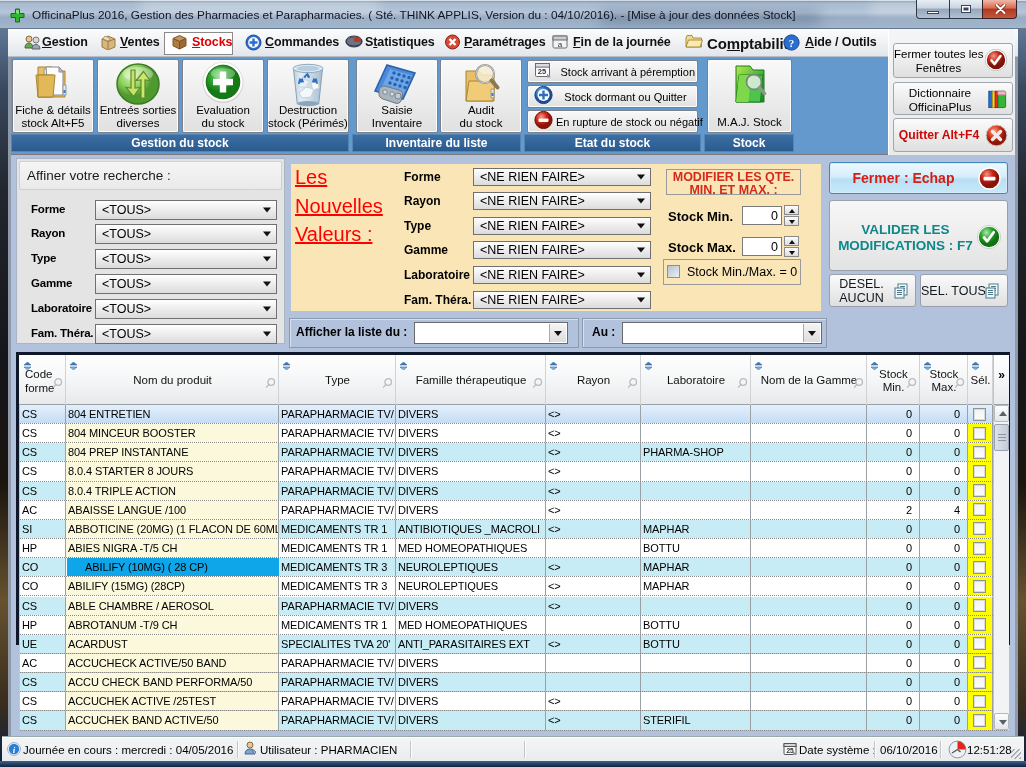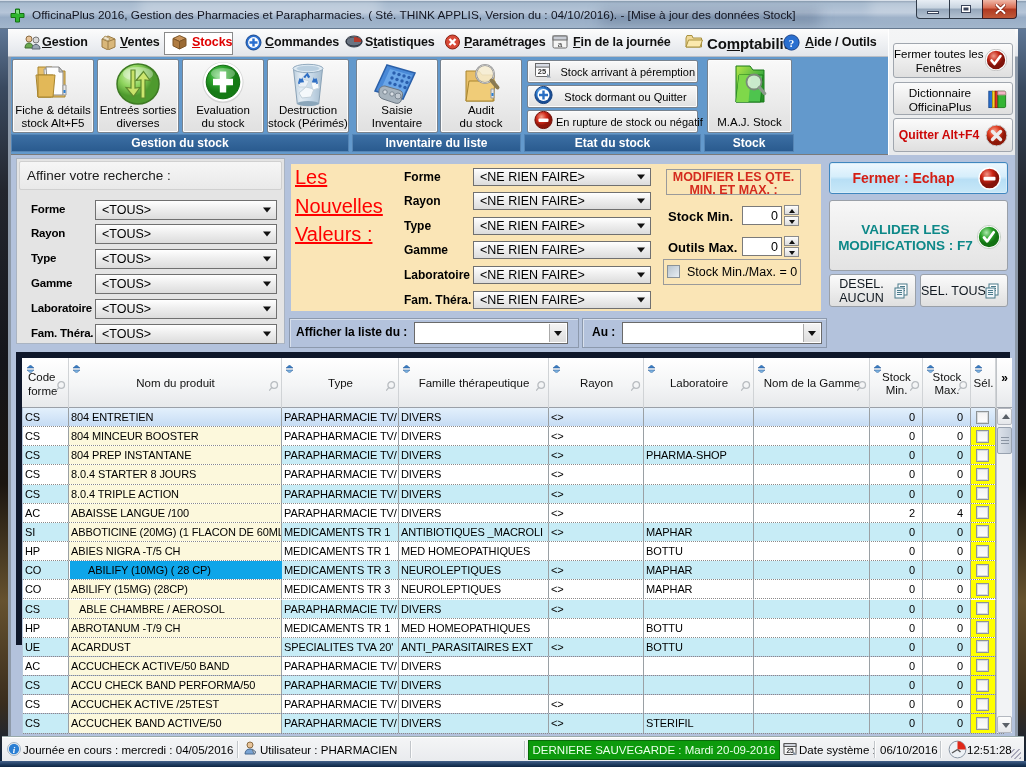--- a/index.html
+++ b/index.html
@@ -392,21 +392,21 @@
     <div class="lbl" style="left:657px;top:54px;font-size:13px">Stock Min.</div>
     <div class="ab" style="left:731px;top:51px;width:40px;height:19px;background:#fff;border:1px solid #7a7a7a;font-size:12.5px;text-align:right;line-height:18px;padding-right:3px">0</div>
     <div class="ab" style="left:773px;top:50px;width:15px;height:21px">
       <div class="ab" style="left:0;top:0;width:15px;height:10px;background:linear-gradient(180deg,#fdfdfd,#dcdcdc);border:1px solid #8a8a8a">
         <div class="ab" style="left:3.5px;top:2.5px;border-left:3.5px solid transparent;border-right:3.5px solid transparent;border-bottom:4px solid #111"></div>
       </div>
       <div class="ab" style="left:0;top:11px;width:15px;height:10px;background:linear-gradient(180deg,#fdfdfd,#dcdcdc);border:1px solid #8a8a8a">
         <div class="ab" style="left:3.5px;top:3px;border-left:3.5px solid transparent;border-right:3.5px solid transparent;border-top:4px solid #111"></div>
       </div>
     </div>
-    <div class="lbl" style="left:657px;top:85px;font-size:13px">Outils Max.</div>
+    <div class="lbl" style="left:657px;top:85px;font-size:13px">Stock Max.</div>
     <div class="ab" style="left:731px;top:82px;width:40px;height:19px;background:#fff;border:1px solid #7a7a7a;font-size:12.5px;text-align:right;line-height:18px;padding-right:3px">0</div>
     <div class="ab" style="left:773px;top:81px;width:15px;height:21px">
       <div class="ab" style="left:0;top:0;width:15px;height:10px;background:linear-gradient(180deg,#fdfdfd,#dcdcdc);border:1px solid #8a8a8a">
         <div class="ab" style="left:3.5px;top:2.5px;border-left:3.5px solid transparent;border-right:3.5px solid transparent;border-bottom:4px solid #111"></div>
       </div>
       <div class="ab" style="left:0;top:11px;width:15px;height:10px;background:linear-gradient(180deg,#fdfdfd,#dcdcdc);border:1px solid #8a8a8a">
         <div class="ab" style="left:3.5px;top:3px;border-left:3.5px solid transparent;border-right:3.5px solid transparent;border-top:4px solid #111"></div>
       </div>
     </div>
     <div class="ab" style="left:652px;top:104px;width:138px;height:26px;border:1px solid #9a9a9a"></div>
@@ -463,21 +463,21 @@
     <div class="lbl" style="left:285px;top:170px;font-size:12px">Afficher la liste du :</div>
     <div class="combo2" style="left:403px;top:167px;width:154px;height:22px">
       <span class="btn"></span>
     </div>
     <div class="ab" style="left:571px;top:163px;width:245px;height:30px;border:1px solid #8c99ad;box-shadow:inset 1px 1px 0 #d8e0ec"></div>
     <div class="lbl" style="left:581px;top:170px;font-size:12px">Au :</div>
     <div class="combo2" style="left:611px;top:167px;width:200px;height:22px">
       <span class="btn"></span>
     </div>
   </div>
-<div class="ab" style="left:16px;top:352px;width:994px;height:293px;background:#fff;border:6px solid #0f172a">
+<div class="ab" style="left:16px;top:352px;width:994px;height:293px;background:#fff;border:3px solid #0f172a">
     <div class="ab" style="left:0;top:0;width:990px;height:50px;background:linear-gradient(180deg,#ffffff 0%,#f4f5f6 55%,#e7e9eb 100%);border-bottom:1px solid #9aa0a8"></div>
     <div class="hdrcell" style="left:1px;width:46px"></div>
     <div class="ab" style="left:4px;top:1px"><svg width="9" height="8" viewBox="0 0 9 8">
         <path d="M4.5 0L8 3H1z" fill="#3a7ec4" stroke="#2a5a94" stroke-width="0.5"></path>
         <path d="M4.5 8L1 5h7z" fill="#7eb4e2" stroke="#2a5a94" stroke-width="0.5"></path>
       </svg></div>
     <div class="ab" style="left:6px;top:13px;font-size:11.5px;line-height:13.5px;color:#111">Code<br>forme</div>
     <div class="ab" style="left:33px;top:20px"><svg width="12" height="12" viewBox="0 0 12 12">
         <circle cx="6.2" cy="5" r="3.3" fill="none" stroke="#b8bcc0" stroke-width="1.3"></circle>
         <path d="M3.9 7.4L1.6 10.2" stroke="#b8bcc0" stroke-width="1.3" stroke-linecap="round"></path>
@@ -704,21 +704,21 @@
       <div class="cell" style="left:622px;width:110px;background:#ffffff;padding-left:2px">MAPHAR</div>
       <div class="cell" style="left:732px;width:116px;background:#ffffff;padding-left:2px"></div>
       <div class="cell" style="left:848px;width:53px;background:#ffffff;text-align:right;padding-right:7px">0</div>
       <div class="cell" style="left:901px;width:48px;background:#ffffff;text-align:right;padding-right:7px">0</div>
       <div class="cell" style="left:949px;width:25px;background:#ffff00">
         <span class="chk" style="left:5px;top:2.5px"></span>
       </div>
     </div>
     <div class="srow" style="top:241.5px;height:19.15px;border-bottom:1px dotted #8a8a8a;">
       <div class="cell" style="left:1px;width:46px;background:#c7ecf6;padding-left:2px">CS</div>
-      <div class="cell" style="left:47px;width:213px;background:#fcf8dc;padding-left:10px">ABLE CHAMBRE / AEROSOL</div>
+      <div class="cell" style="left:47px;width:213px;background:#fcf8dc;padding-left:2px">ABLE CHAMBRE / AEROSOL</div>
       <div class="cell" style="left:260px;width:117px;background:#c7ecf6;padding-left:2px">PARAPHARMACIE TV/</div>
       <div class="cell" style="left:377px;width:150px;background:#c7ecf6;padding-left:2px">DIVERS</div>
       <div class="cell" style="left:527px;width:95px;background:#c7ecf6;padding-left:2px">&lt;&gt;</div>
       <div class="cell" style="left:622px;width:110px;background:#c7ecf6;padding-left:2px"></div>
       <div class="cell" style="left:732px;width:116px;background:#c7ecf6;padding-left:2px"></div>
       <div class="cell" style="left:848px;width:53px;background:#c7ecf6;text-align:right;padding-right:7px">0</div>
       <div class="cell" style="left:901px;width:48px;background:#c7ecf6;text-align:right;padding-right:7px">0</div>
       <div class="cell" style="left:949px;width:25px;background:#ffff00">
         <span class="chk" style="left:5px;top:2.5px"></span>
       </div>
@@ -828,21 +828,20 @@
     <div class="ab" style="left:21px;top:6px;font-size:11.5px;color:#000">Journée en cours : mercredi : 04/05/2016</div>
     <div class="sep" style="left:235px"></div>
     <div class="ab" style="left:241px;top:3px"><svg width="15" height="15" viewBox="0 0 15 15">
         <circle cx="7" cy="4" r="3" fill="#e8c49a" stroke="#8a6a40"></circle>
         <path d="M2 13c0-3.2 2-5 5-5s5 1.8 5 5z" fill="#7aa4d4" stroke="#46688f"></path>
         <path d="M9 8l4 3-2 2z" fill="#b8c4d2" stroke="#68788a"></path>
       </svg></div>
     <div class="ab" style="left:258px;top:6px;font-size:11.5px;color:#000">Utilisateur : PHARMACIEN</div>
     <div class="sep" style="left:408px"></div>
     <div class="sep" style="left:522px"></div>
-    <div class="ab" style="left:526px;top:2px;width:252px;height:20px;background:#0d9a0d;border:1px solid #086a08;color:#eaffea;font-size:11.5px;text-align:center;line-height:18px;white-space:nowrap">DERNIERE SAUVEGARDE : Mardi 20-09-2016</div>
     <div class="ab" style="left:781px;top:4px"><svg width="15" height="14" viewBox="0 0 15 14">
         <rect x="1" y="1.5" width="12" height="11" rx="1" fill="#f8f8f8" stroke="#555"></rect>
         <rect x="1" y="1.5" width="12" height="3" fill="#d0d4dc" stroke="#555"></rect>
         <text x="7" y="10.5" font-size="6.5" font-weight="bold" text-anchor="middle" fill="#333" font-family="Liberation Sans">25</text>
         <path d="M10 9l4 4h-4z" fill="#8a96a4"></path>
       </svg></div>
     <div class="ab" style="left:797px;top:6px;font-size:11.5px;color:#000">Date système :</div>
     <div class="sep" style="left:872px"></div>
     <div class="ab" style="left:878px;top:6px;font-size:11.5px;color:#000">06/10/2016</div>
     <div class="sep" style="left:938px"></div>

